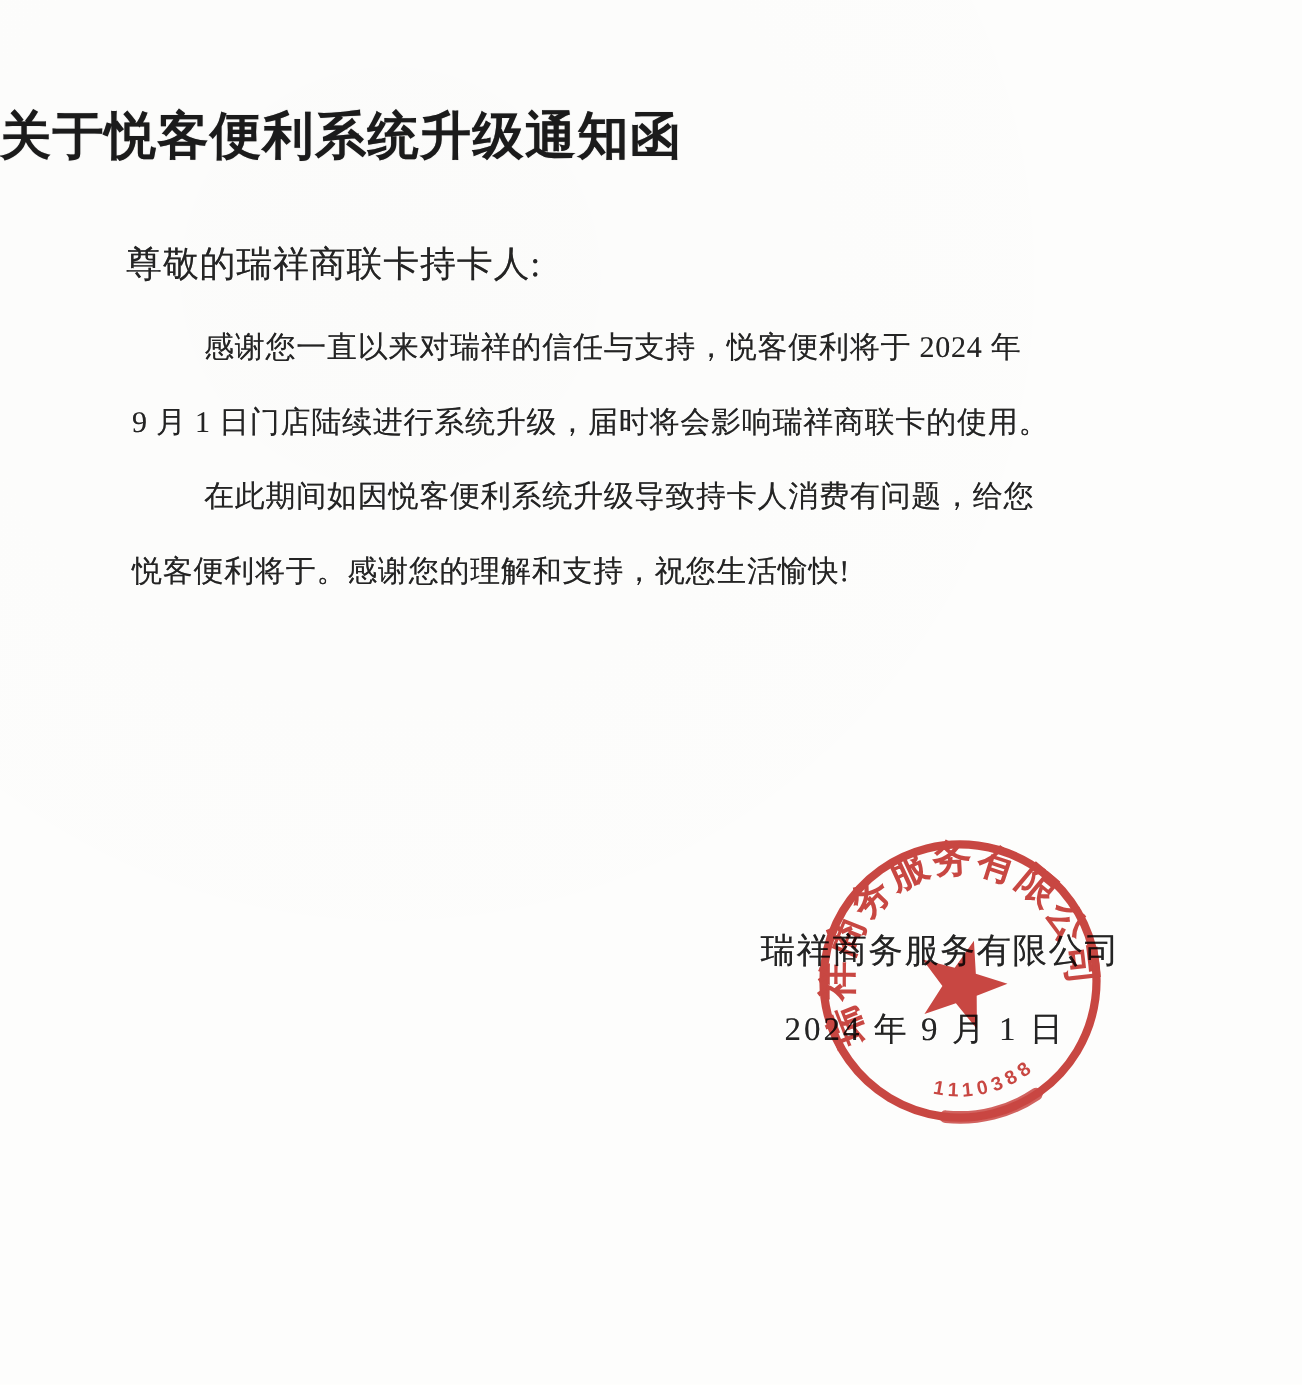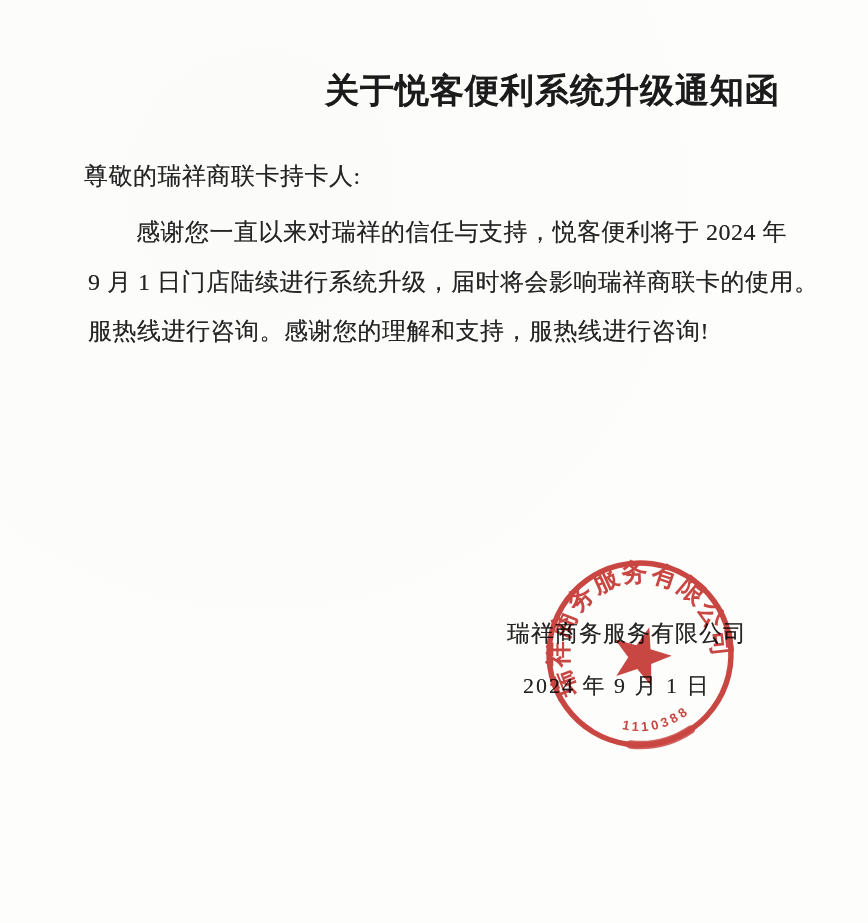--- a/index.html
+++ b/index.html
@@ -13,41 +13,41 @@
   }
   .page {
     position: absolute; inset: 0;
     background:
       radial-gradient(circle at 30% 20%, rgba(0,0,0,0.008), transparent 60%),
       #fdfdfc;
   }
   .doc-title {
     position: absolute;
     left: 0; top: 68px; width: 780px;
-    text-align: right;
+    text-align: left;
     font-family: "Liberation Sans", sans-serif;
     font-weight: 700;
     font-size: 34px;
     letter-spacing: 1px;
     color: #1b1b1b;
     text-shadow: 0 0 0.5px rgba(0,0,0,0.5);
   }
   .salutation {
     position: absolute;
     left: 84px; top: 160px;
     font-size: 24px;
     letter-spacing: 0.5px;
     color: #242424;
     text-shadow: 0 0 0.4px rgba(0,0,0,0.45);
     font-family: Liberation Serif, serif;
   }
   .body-text {
     position: absolute;
     left: 88px; top: 208px; width: 716px;
-    font-size: 24px;
+    font-size: 20px;
     line-height: 49.5px;
     letter-spacing: 0.5px;
     color: #242424;
     text-shadow: 0 0 0.4px rgba(0,0,0,0.45);
   }
   .body-line { white-space: nowrap; }
   .body-line.indent { text-indent: 48px; }
   .signature {
     position: absolute;
     left: 507px; top: 618px;
@@ -94,21 +94,22 @@
 
 <div class="page">
 
   <div class="doc-title">关于悦客便利系统升级通知函</div>
 
   <div class="salutation">尊敬的瑞祥商联卡持卡人:</div>
 
   <div class="body-text">
     <div class="body-line indent">感谢您一直以来对瑞祥的信任与支持，悦客便利将于 2024 年</div>
     <div class="body-line">9 月 1 日门店陆续进行系统升级，届时将会影响瑞祥商联卡的使用。</div>
-    <div class="body-line">服热线进行咨询。感谢您的理解和支持，服热线进行咨询!</div>
+    <div class="body-line indent">在此期间如因悦客便利系统升级导致持卡人消费有问题，给您</div>
+    <div class="body-line">悦客便利将于。感谢您的理解和支持，祝您生活愉快!</div>
   </div>
 
   <div class="signature">瑞祥商务服务有限公司</div>
 
   <div class="sign-date">2024 年 9 月 1 日</div>
 
   <svg class="seal" viewBox="0 0 200 200">
     <defs>
       <path id="arcTop" d="M 30.6 122.6 A 73 73 0 1 1 169.4 122.6" fill="none"></path>
       <path id="arcBottom" d="M 61.5 166.7 A 77 77 0 0 0 138.5 166.7" fill="none"></path>

